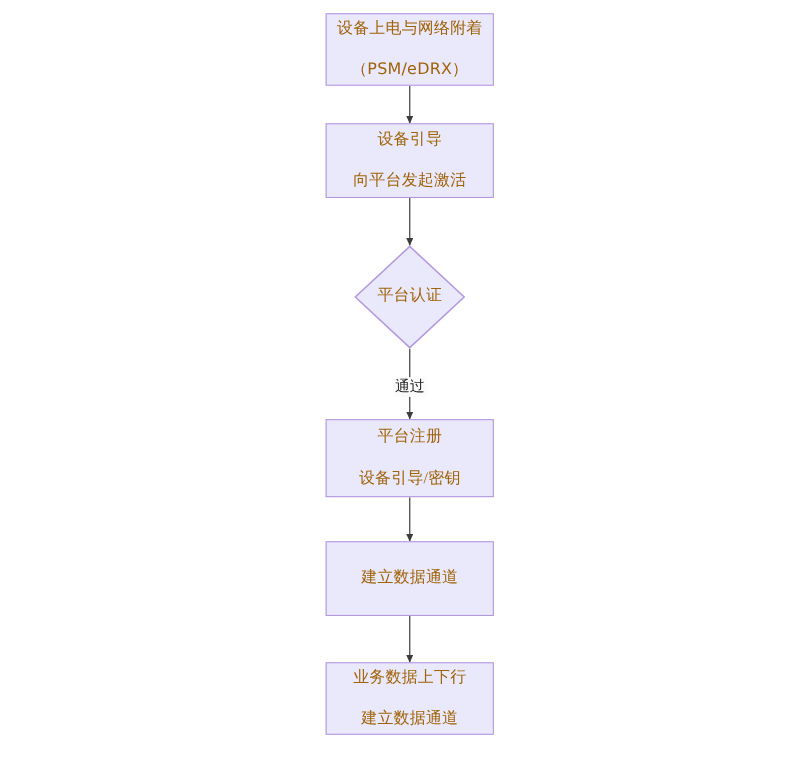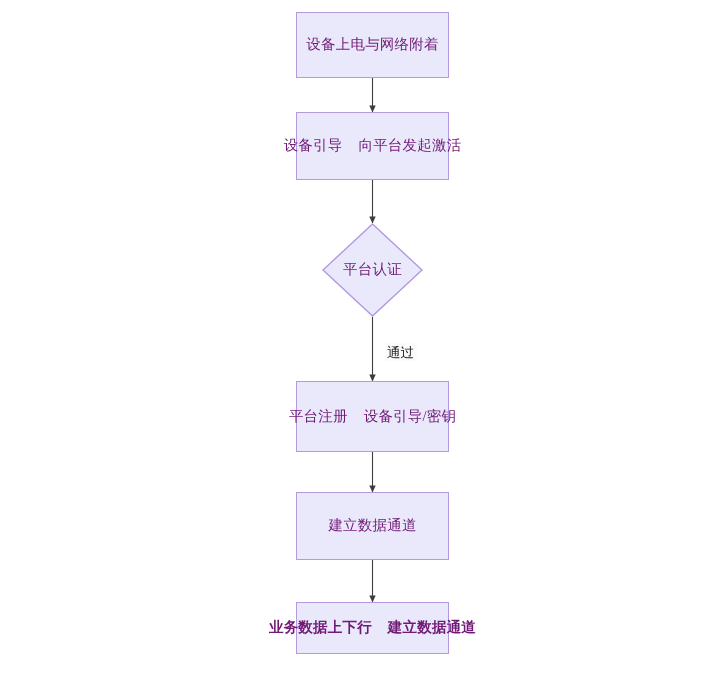--- a/index.html
+++ b/index.html
@@ -18,24 +18,25 @@
     position: absolute;
     left: 0;
     top: 0;
     width: 726px;
     height: 700px;
   }
   .node {
     position: absolute;
     box-sizing: border-box;
     display: flex;
+    flex-direction: column;
     align-items: center;
     justify-content: center;
     text-align: center;
-    color: #701a75;
+    color: #a16207;
     font-size: 14.5px;
     line-height: 1.45;
     letter-spacing: 0.2px;
     gap: 16px;
   }
   .process {
     background: #e9e9fb;
     border: 1.4px solid #b498e0;
   }
   .node .line {
@@ -94,20 +95,21 @@
         <line x1="372.5" y1="78" x2="372.5" y2="112" marker-end="url(#arrowhead)"></line>
         <line x1="372.5" y1="180" x2="372.5" y2="223" marker-end="url(#arrowhead)"></line>
         <line x1="372.5" y1="317" x2="372.5" y2="381" marker-end="url(#arrowhead)"></line>
         <line x1="372.5" y1="452" x2="372.5" y2="492" marker-end="url(#arrowhead)"></line>
         <line x1="372.5" y1="560" x2="372.5" y2="602" marker-end="url(#arrowhead)"></line>
       </g>
   </svg>
 
   <div class="node process" style="left:296px; top:12px; width:153px; height:66px;">
     <span class="line">设备上电与网络附着</span>
+    <span class="line">（PSM/eDRX）</span>
   </div>
 
   <div class="node process" style="left:296px; top:112px; width:153px; height:68px;">
     <span class="line">设备引导</span>
     <span class="line">向平台发起激活</span>
   </div>
 
   <div class="node decision" style="left:322px; top:223px; width:101px; height:94px;">
     <svg class="dshape" viewBox="0 0 101 94" preserveAspectRatio="none">
       <polygon points="50.5,1 100,47 50.5,93 1,47" fill="#e9e9fb" stroke="#b498e0" stroke-width="1.4"></polygon>
@@ -117,20 +119,20 @@
 
   <div class="node process" style="left:296px; top:381px; width:153px; height:71px;font-family:Liberation Serif, serif;">
     <span class="line">平台注册</span>
     <span class="line">设备引导/密钥</span>
   </div>
 
   <div class="node process" style="left:296px; top:492px; width:153px; height:68px;">
     <span class="line">建立数据通道</span>
   </div>
 
-  <div class="node process" style="left:296px; top:602px; width:153px; height:52px;font-weight:bold;">
+  <div class="node process" style="left:296px; top:602px; width:153px; height:66px;">
     <span class="line">业务数据上下行</span>
     <span class="line">建立数据通道</span>
   </div>
 
-  <div class="edge-label" style="left:372.5px; top:352px;margin-left:28px;">通过</div>
+  <div class="edge-label" style="left:372.5px; top:352px;">通过</div>
 
 </div>
 
 </body></html>

